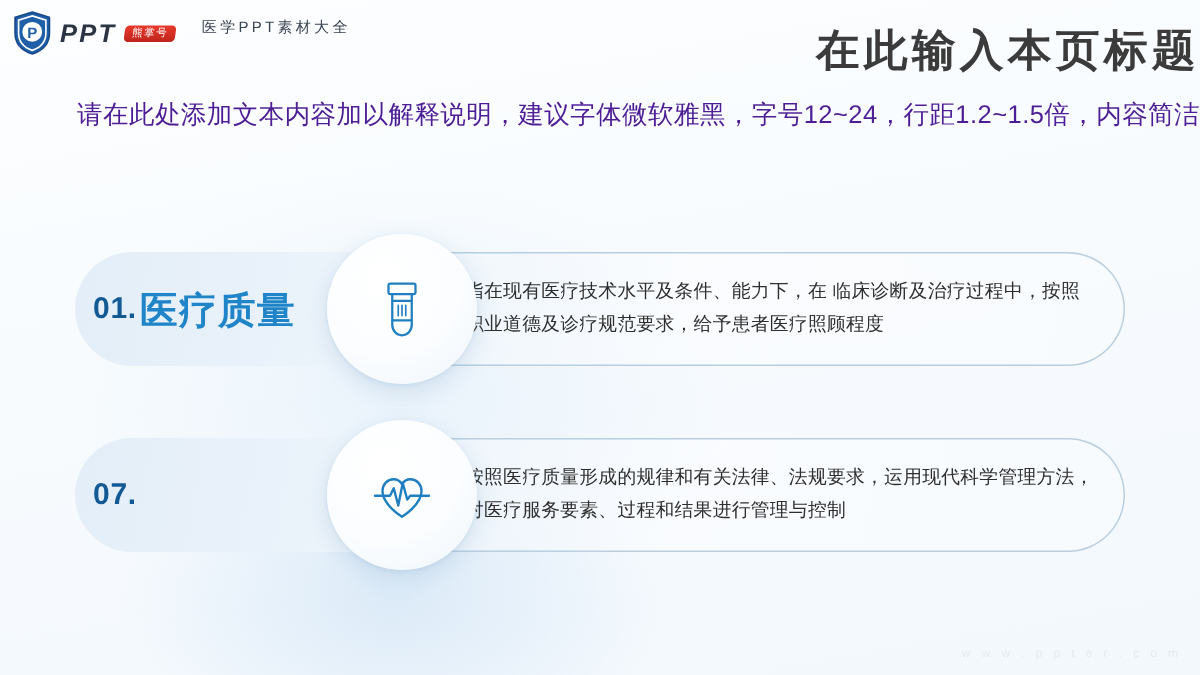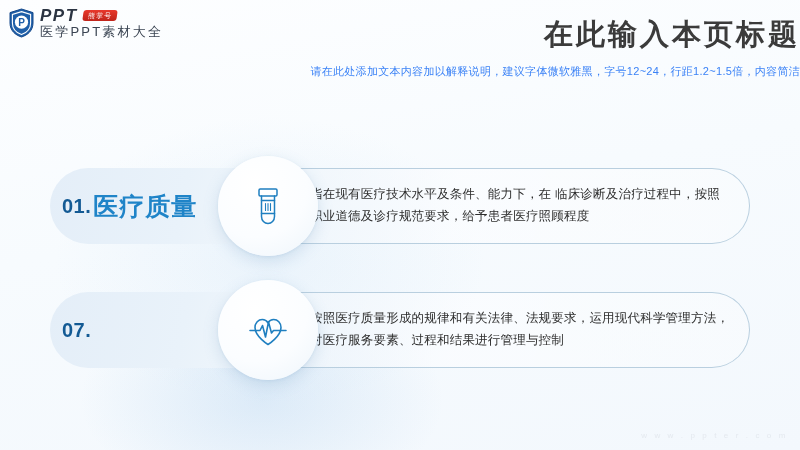--- a/index.html
+++ b/index.html
@@ -9,42 +9,42 @@
     background:
       radial-gradient(ellipse 260px 150px at 262px 400px, rgba(120,175,225,0.20) 0%, rgba(120,175,225,0) 70%),
       radial-gradient(ellipse 300px 200px at 270px 260px, rgba(150,195,235,0.13) 0%, rgba(150,195,235,0) 72%),
       linear-gradient(170deg,#fdfeff 0%,#f7fbfe 45%,#f3f8fd 100%);
     position:relative;
   }
 
   
   .logo { position:absolute; left:8px; top:7px; display:flex; align-items:center; gap:5px; }
   .shield { width:27px; height:30px; flex:none; position:relative; }
-  .logo-text { display:flex; flex-direction:column; gap:1px; }
+  .logo-text { display:flex; flex-direction:row; gap:18px; }
   .logo-row1 { display:flex; align-items:center; gap:5px; }
   .ppt-word {
     font-size:17px; font-weight:bold; font-style:italic; letter-spacing:1.5px;
     color:#2b3442; line-height:1;
   }
   .badge {
     background:linear-gradient(180deg,#e8392c,#c0241a);
     color:#fff; font-size:7px; padding:2px 5px 2px 5px; border-radius:3px;
     letter-spacing:1px; line-height:1; transform:skewX(-8deg); white-space:nowrap;
   }
   .logo-sub {
-    font-size:13px; color:#3a4452; letter-spacing:2.2px; line-height:1; white-space:nowrap;
+    font-size:10px; color:#3a4452; letter-spacing:2.2px; line-height:1; white-space:nowrap;
   }
 
   
   .header { position:absolute; left:0; right:0; top:16px; text-align:right; }
   .page-title {
     font-size:29px; font-weight:bold; color:#3b3b3b; letter-spacing:3px; line-height:1.25;
   }
   .subtitle {
-    margin-top:10px; font-size:11px; color:#3b82f6; line-height:1.75; letter-spacing:0.3px;
+    margin-top:10px; font-size:17px; color:#4c1d95; line-height:1.75; letter-spacing:0.3px;
   }
   .subtitle div { white-space:nowrap; }
 
   
   .cards { position:absolute; left:0; top:168px; width:800px; }
   .card { position:relative; height:76px; margin-bottom:48px; }
 
   .pill-left {
     position:absolute; left:50px; top:0; width:240px; height:76px;
     border-radius:38px 0 0 38px;

